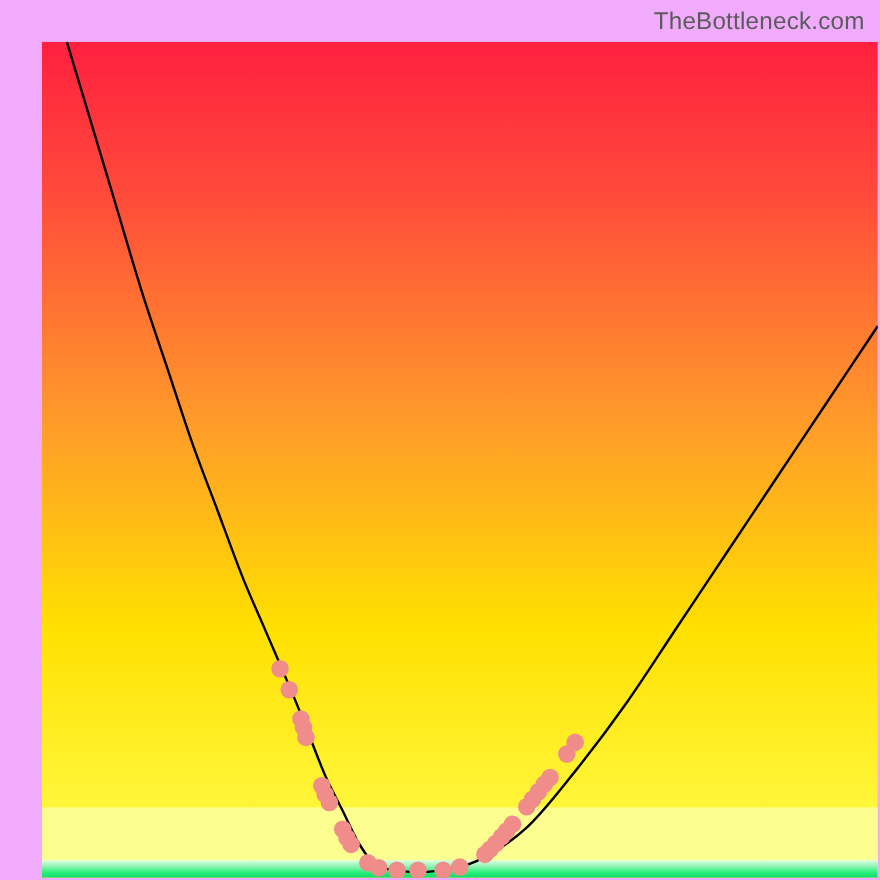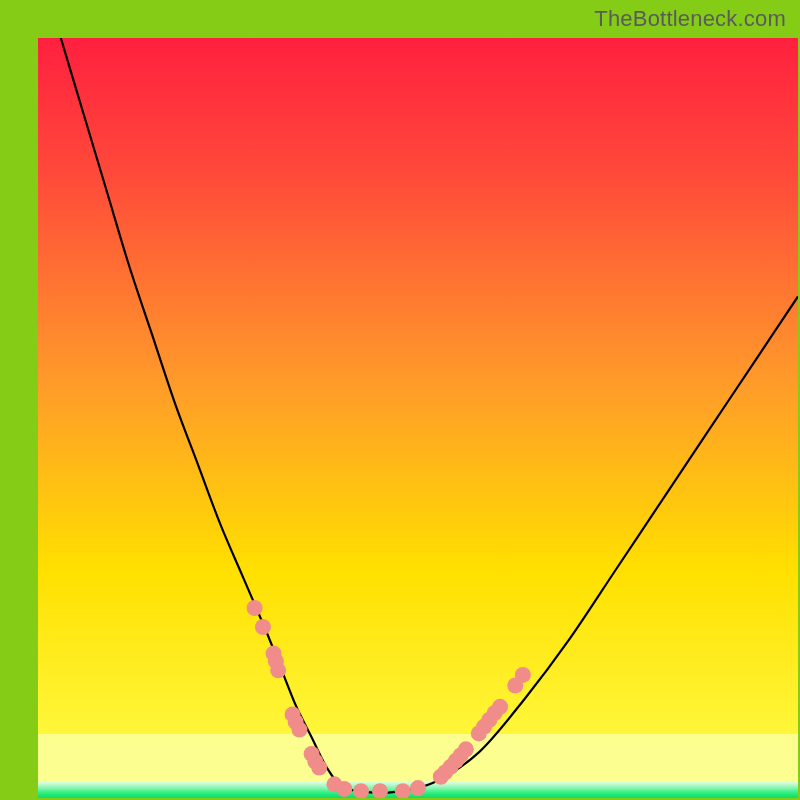--- a/index.html
+++ b/index.html
@@ -7,21 +7,21 @@
     padding: 0;
     width: 800px;
     height: 800px;
     background: #000;
     overflow: hidden;
   }
   .outer {
     position: relative;
     width: 800px;
     height: 800px;
-    background: #84cc16;
+    background: #f0abfc;
   }
   .watermark {
     position: absolute;
     top: 6px;
     right: 14px;
     font-family: Arial, Helvetica, sans-serif;
     font-size: 22px;
     color: #5b5b5b;
     font-weight: 500;
     letter-spacing: 0.2px;

